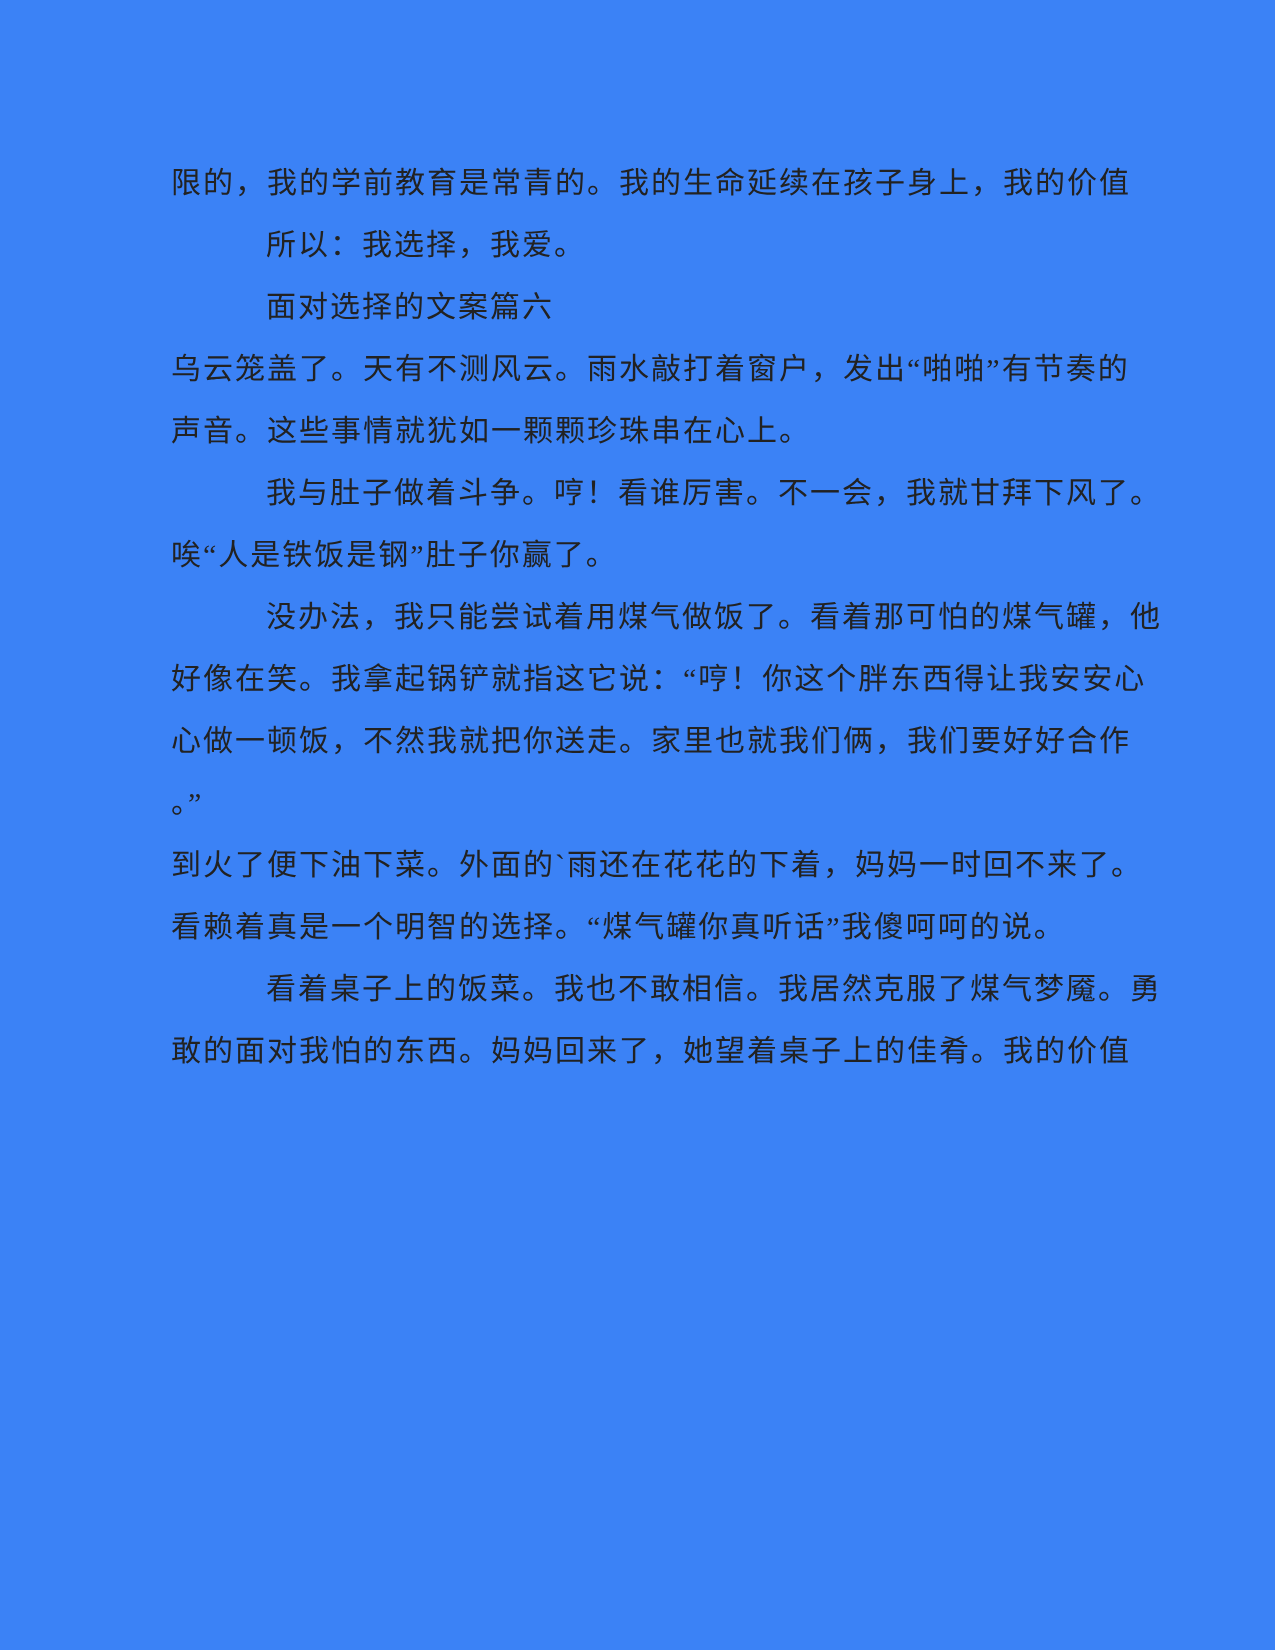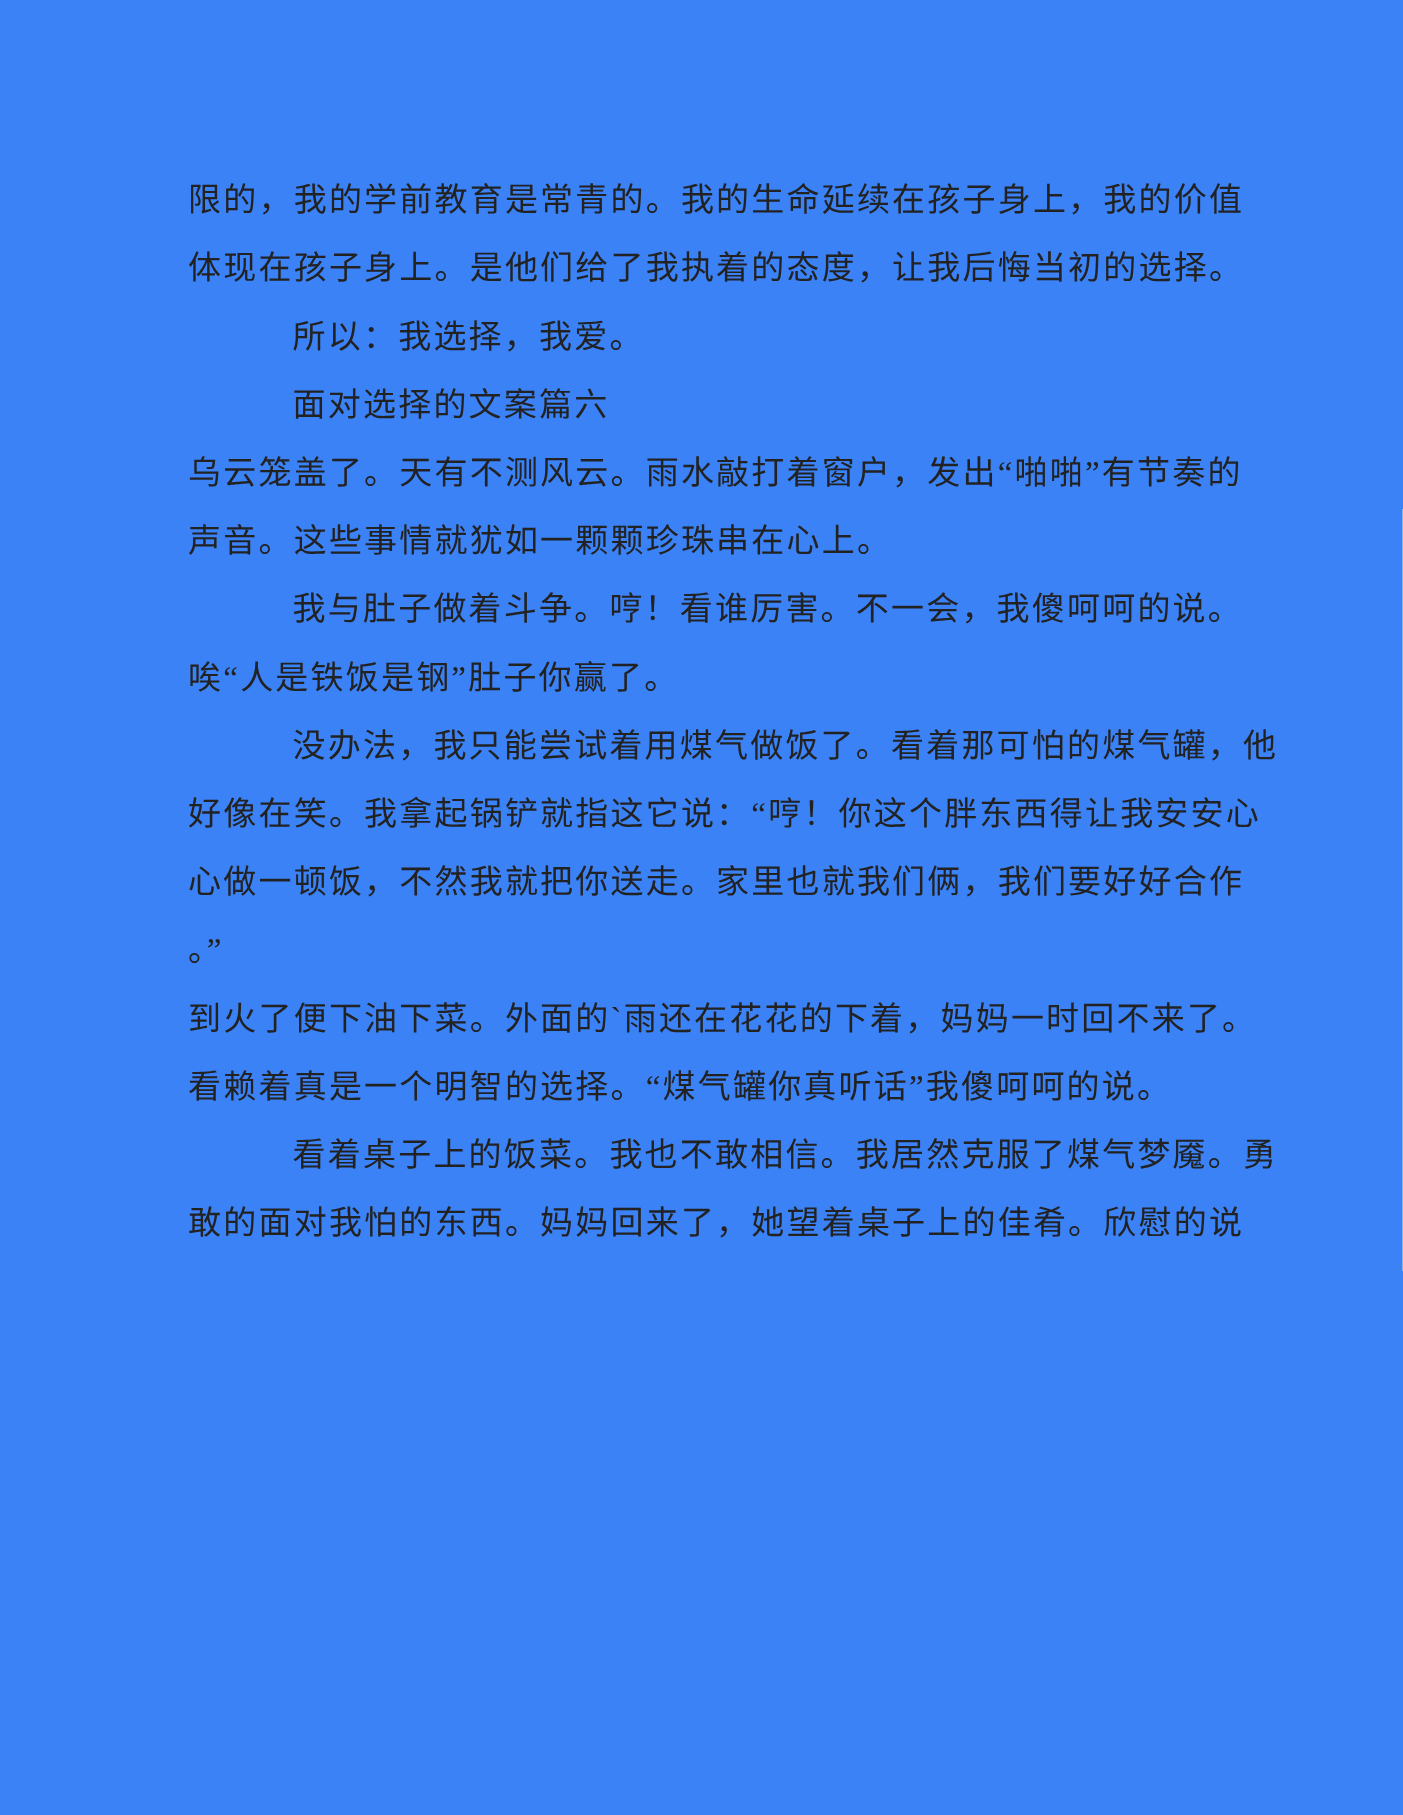--- a/index.html
+++ b/index.html
@@ -42,29 +42,28 @@
   .line.para-last {
     text-align-last: left;
   }
 </style>
 </head>
 <body style="background: rgb(255, 255, 255);">
 
 <div class="page" lang="zh-CN" style="background: #3b82f6; color: rgb(34, 34, 34);">
   <div class="text-block">
       <div class="line">限的，我的学前教育是常青的。我的生命延续在孩子身上，我的价值</div>
-      <div class="line para-last">体现在孩子身上。是他们给了我执着的态度，让我后悔当初的选择。</div>
       <div class="line para-first para-last">所以：我选择，我爱。</div>
       <div class="line para-first para-last">面对选择的文案篇六</div>
       <div class="line">乌云笼盖了。天有不测风云。雨水敲打着窗户，发出“啪啪”有节奏的</div>
       <div class="line para-last">声音。这些事情就犹如一颗颗珍珠串在心上。</div>
-      <div class="line para-first">我与肚子做着斗争。哼！看谁厉害。不一会，我傻呵呵的说。</div>
+      <div class="line para-first">我与肚子做着斗争。哼！看谁厉害。不一会，我就甘拜下风了。</div>
       <div class="line para-last">唉“人是铁饭是钢”肚子你赢了。</div>
       <div class="line para-first">没办法，我只能尝试着用煤气做饭了。看着那可怕的煤气罐，他</div>
       <div class="line">好像在笑。我拿起锅铲就指这它说：“哼！你这个胖东西得让我安安心</div>
       <div class="line">心做一顿饭，不然我就把你送走。家里也就我们俩，我们要好好合作</div>
       <div class="line para-last">。”</div>
       <div class="line">到火了便下油下菜。外面的`雨还在花花的下着，妈妈一时回不来了。</div>
       <div class="line para-last">看赖着真是一个明智的选择。“煤气罐你真听话”我傻呵呵的说。</div>
       <div class="line para-first">看着桌子上的饭菜。我也不敢相信。我居然克服了煤气梦魇。勇</div>
-      <div class="line">敢的面对我怕的东西。妈妈回来了，她望着桌子上的佳肴。欣慰的说</div>
+      <div class="line">敢的面对我怕的东西。妈妈回来了，她望着桌子上的佳肴。我的价值</div>
     </div>
 </div>
 
 </body></html>

